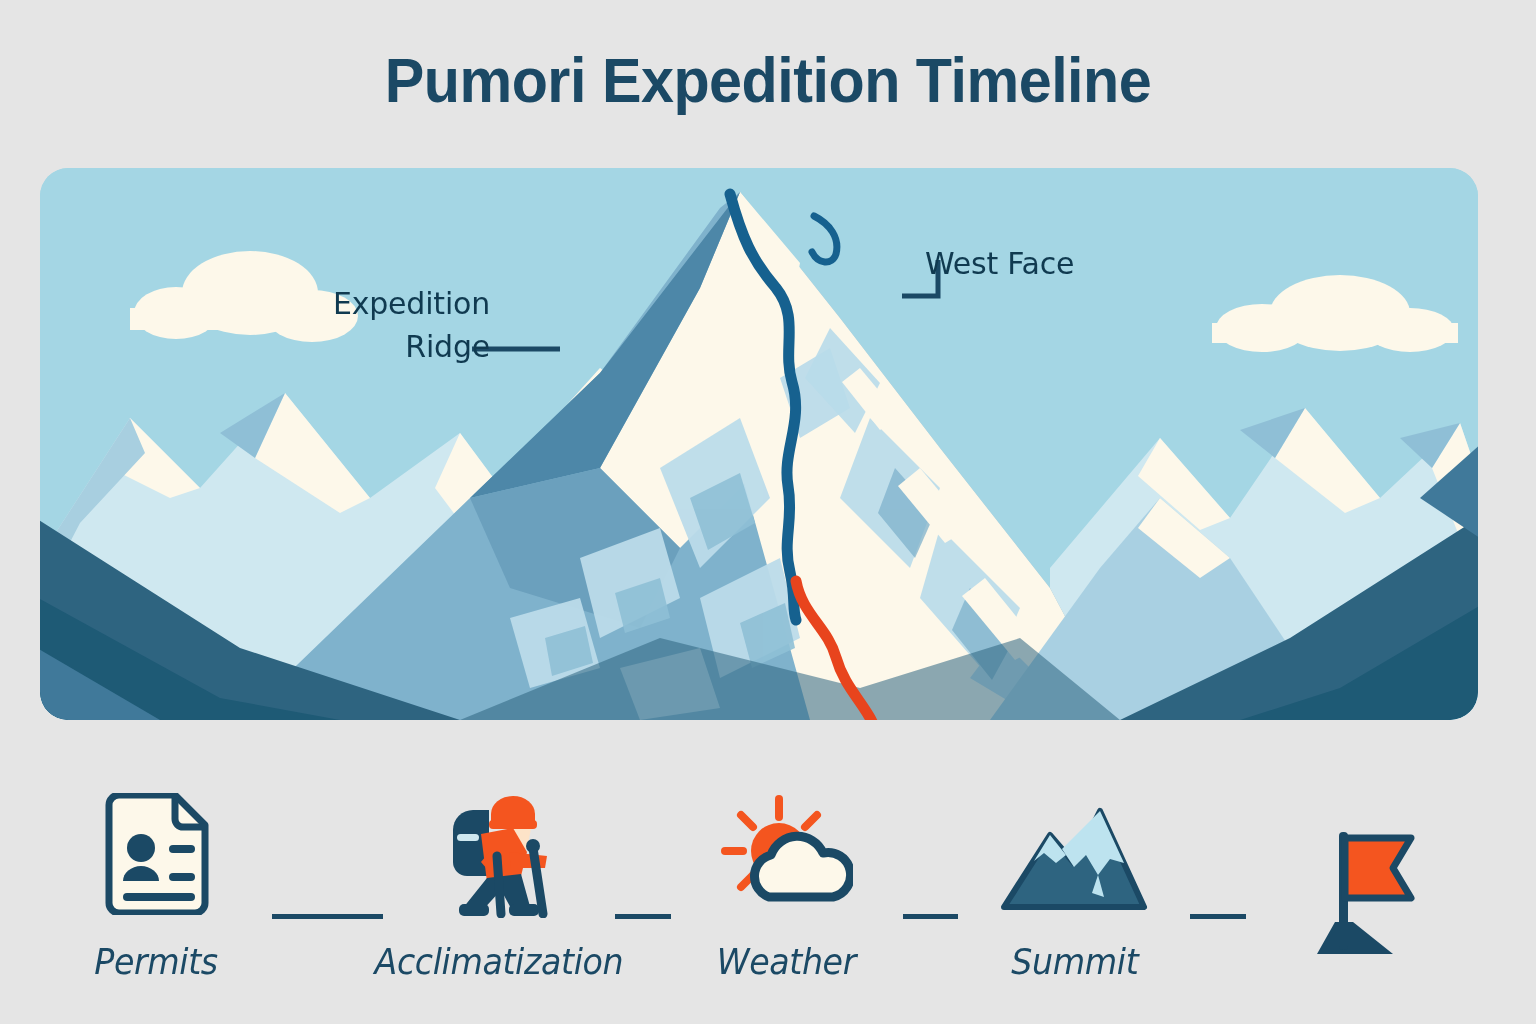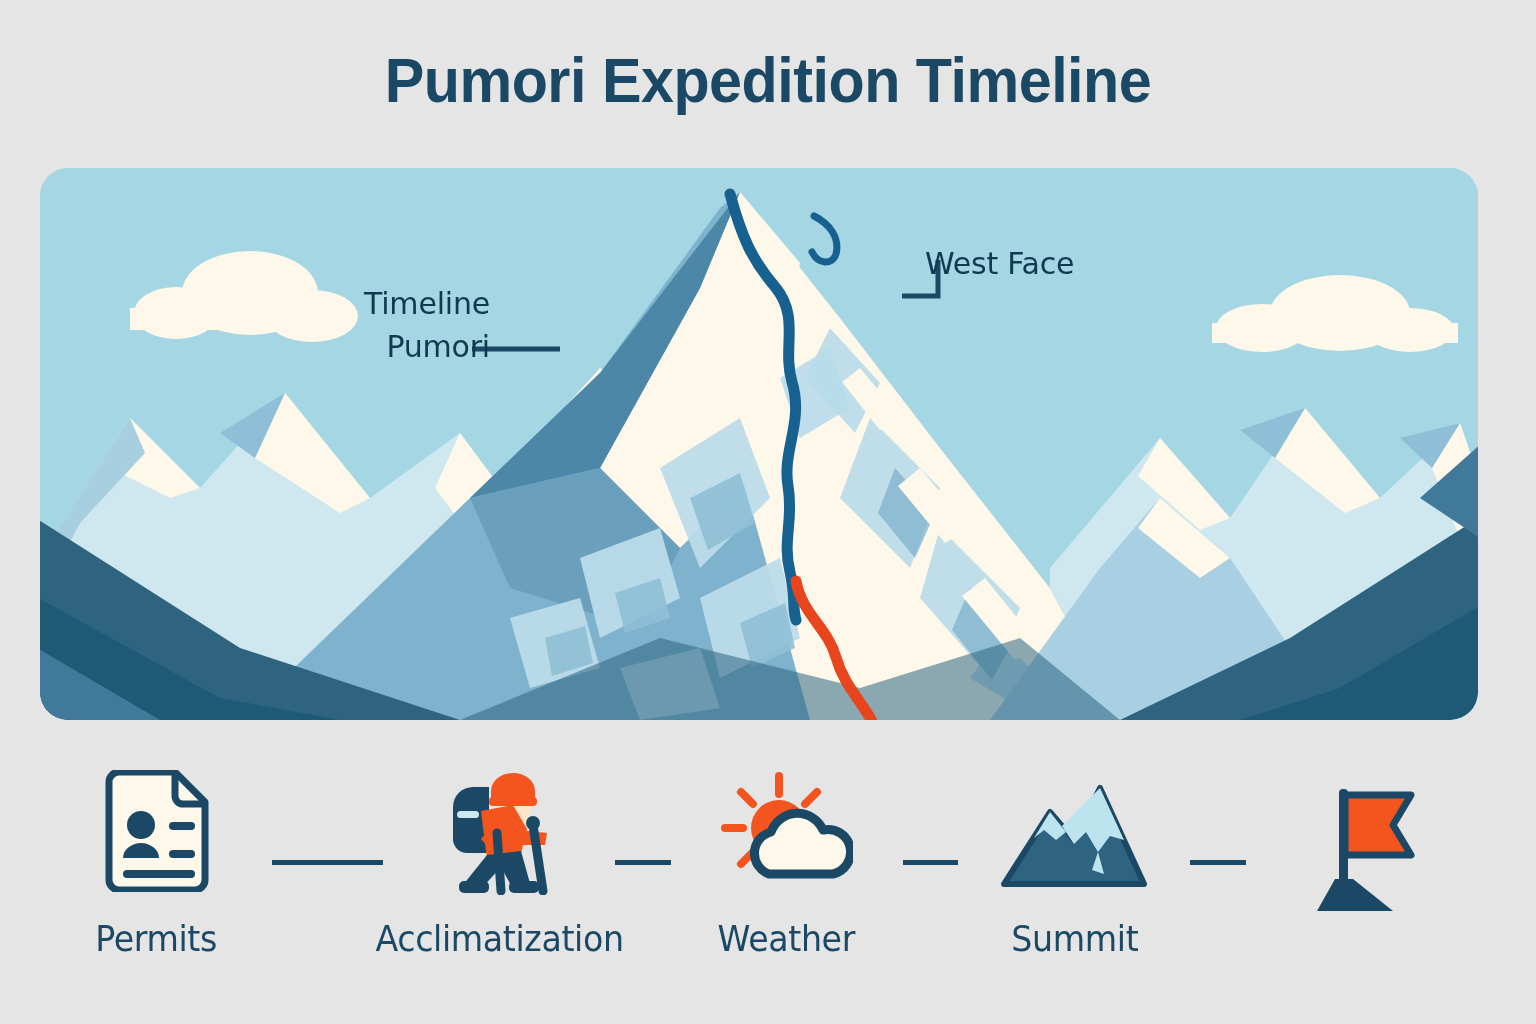--- a/index.html
+++ b/index.html
@@ -70,21 +70,22 @@
   }
 
   
   #timeline {
     position: absolute;
     left: 40px;
     top: 742px;
     width: 1438px;
     height: 240px;
     display: flex;
-    align-items: center;
+    align-items: flex-end;
+    font-style: italic;
   }
   .step {
     flex: 0 0 auto;
     width: 232px;
     display: flex;
     flex-direction: column;
     align-items: center;
   }
   .step-icon {
     height: 132px;
@@ -238,22 +239,22 @@
 
         <line x1="432" y1="181" x2="520" y2="181" stroke="#1b4965" stroke-width="5"></line>
 
         <polyline points="862,128 898,128 898,92" fill="none" stroke="#1b4965" stroke-width="5"></polyline>
       </g>
     </svg>
 
   </div>
 
   <div class="annot" id="annot-sw">
-    <div>Timeline</div>
-    <div>Pumori</div>
+    <div>Expedition</div>
+    <div>Ridge</div>
   </div>
   <div class="annot" id="annot-wf">West Face</div>
 
   <div id="timeline">
 
     <div class="step">
       <div class="step-icon">
         <svg width="110" height="122" viewBox="0 0 110 122">
           <path d="M8 12 A10 10 0 0 1 18 2 L74 2 L104 32 L104 110 A10 10 0 0 1 94 120 L18 120 A10 10 0 0 1 8 110 Z" fill="#fdf8ea" stroke="#1b4965" stroke-width="7" stroke-linejoin="round"></path>
           <path d="M74 2 L74 26 A8 8 0 0 0 82 34 L104 34" fill="none" stroke="#1b4965" stroke-width="7" stroke-linejoin="round"></path>

